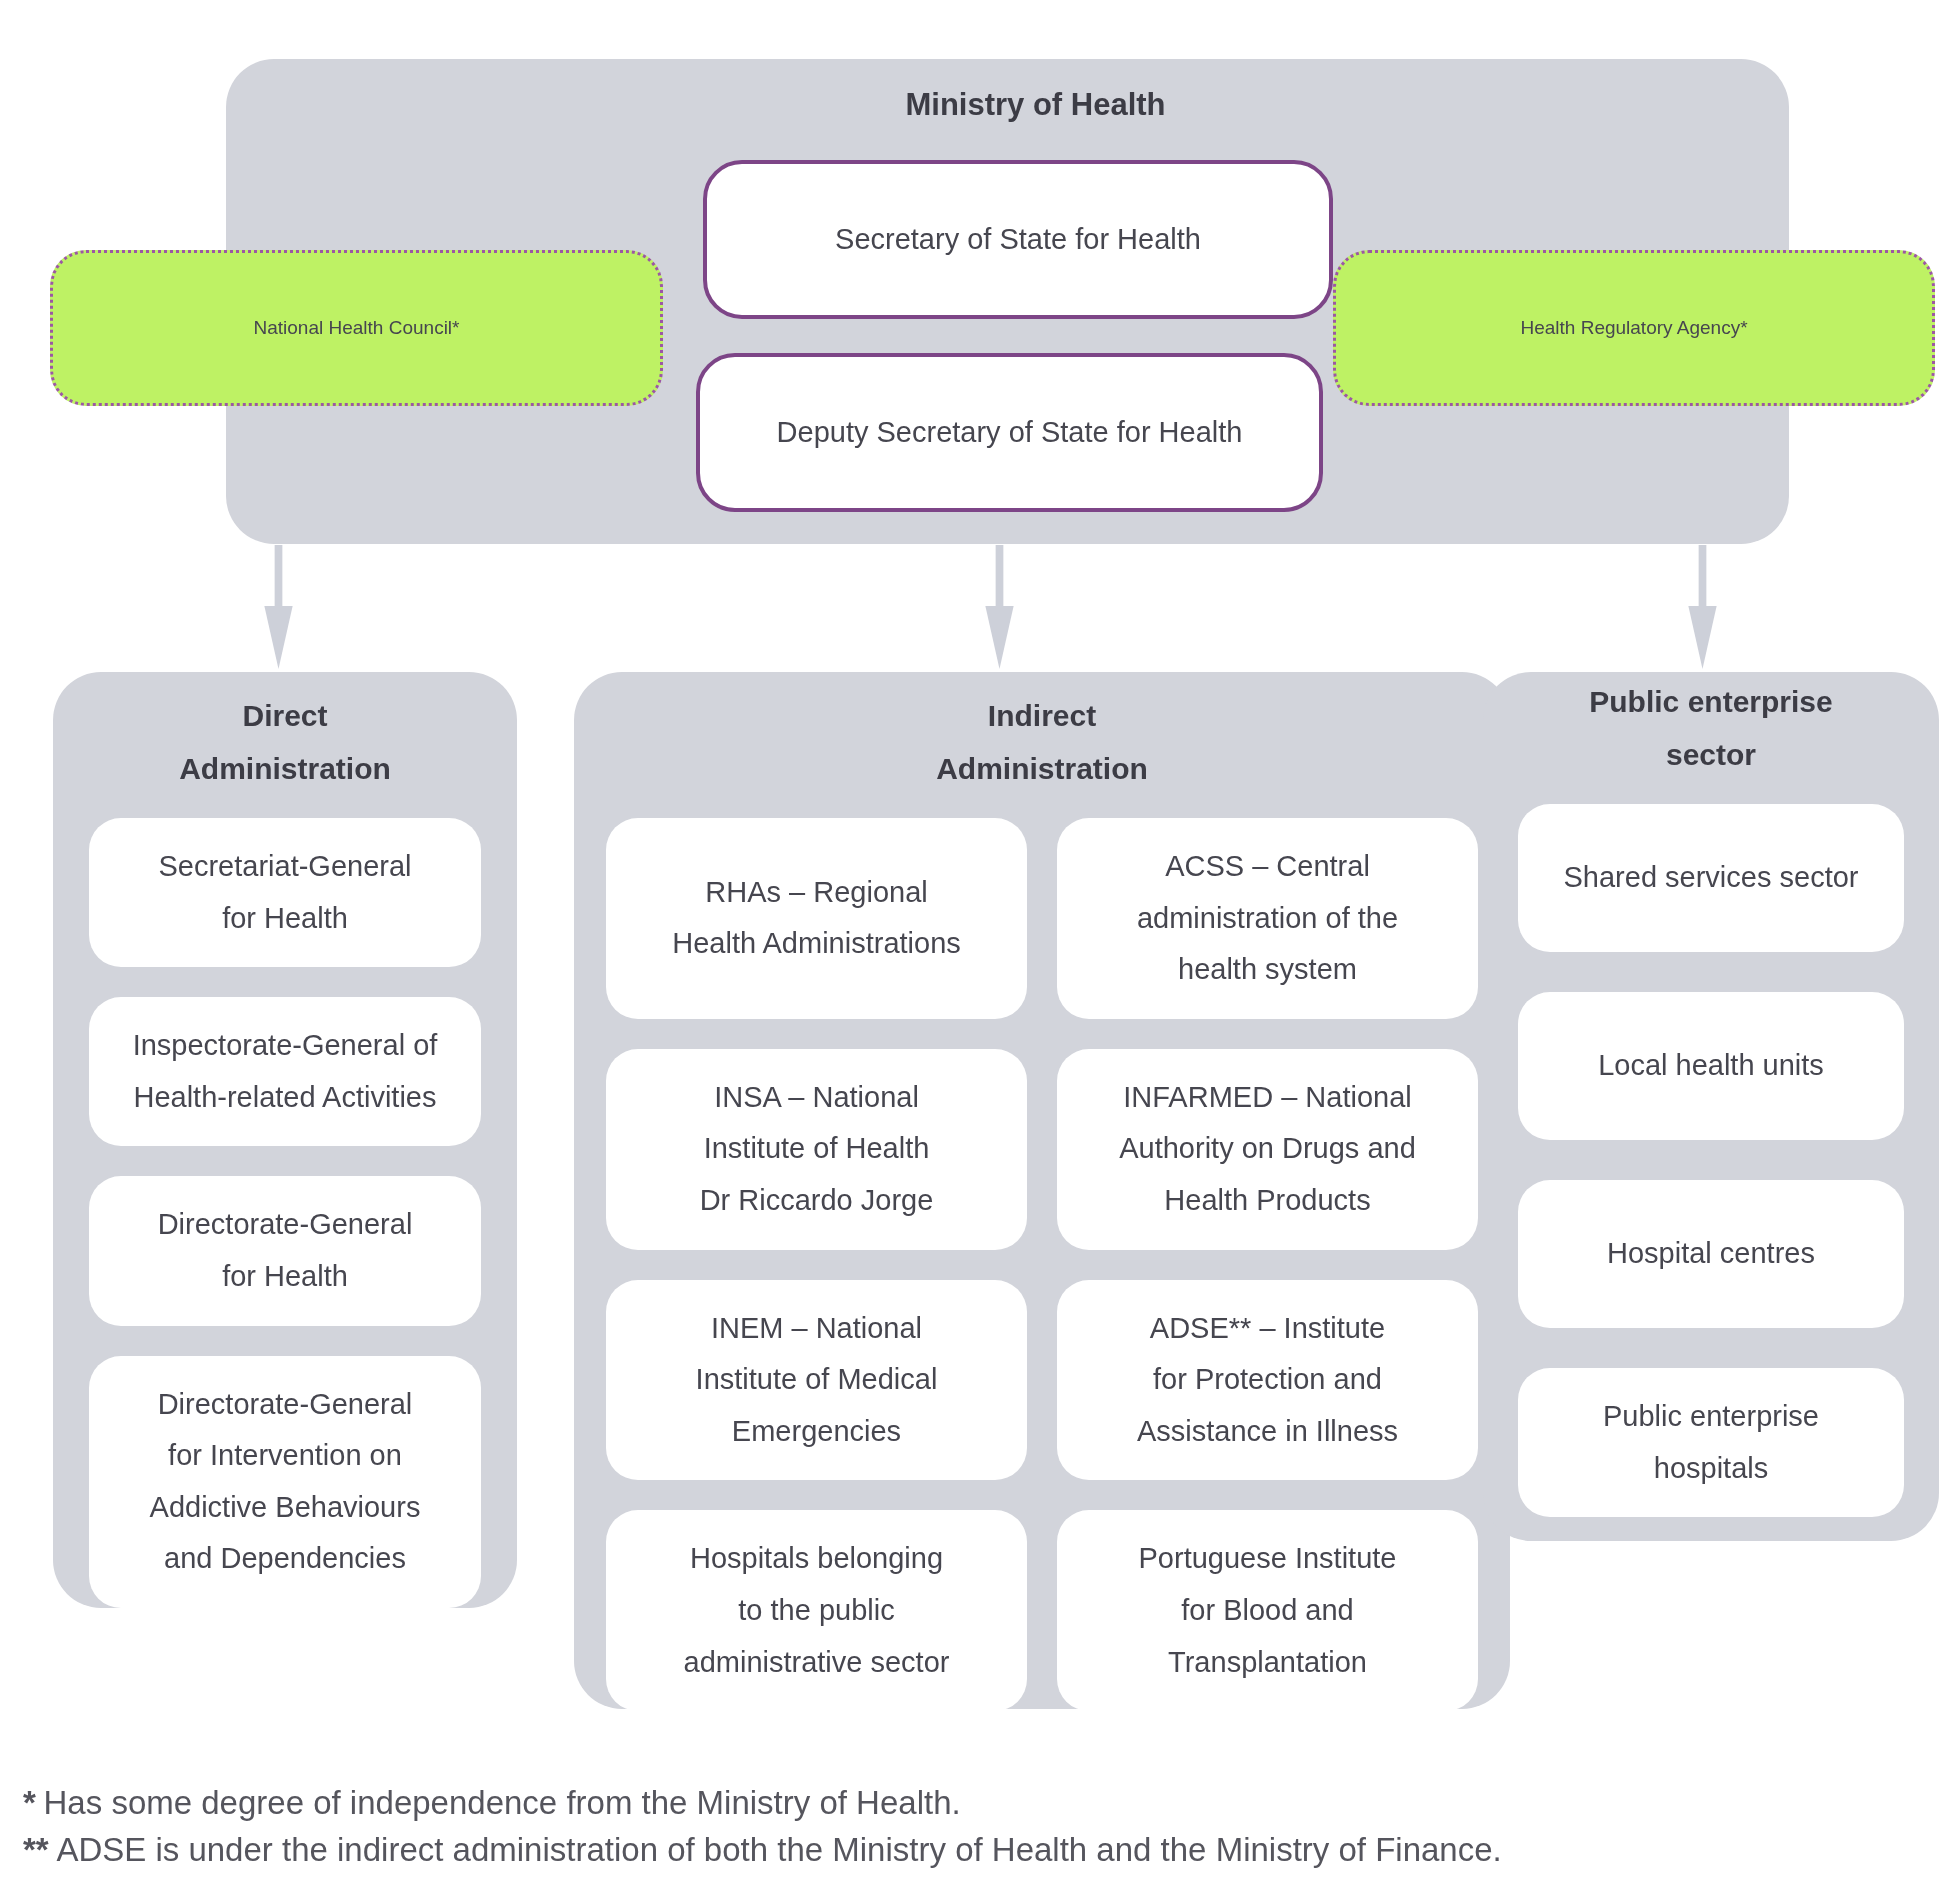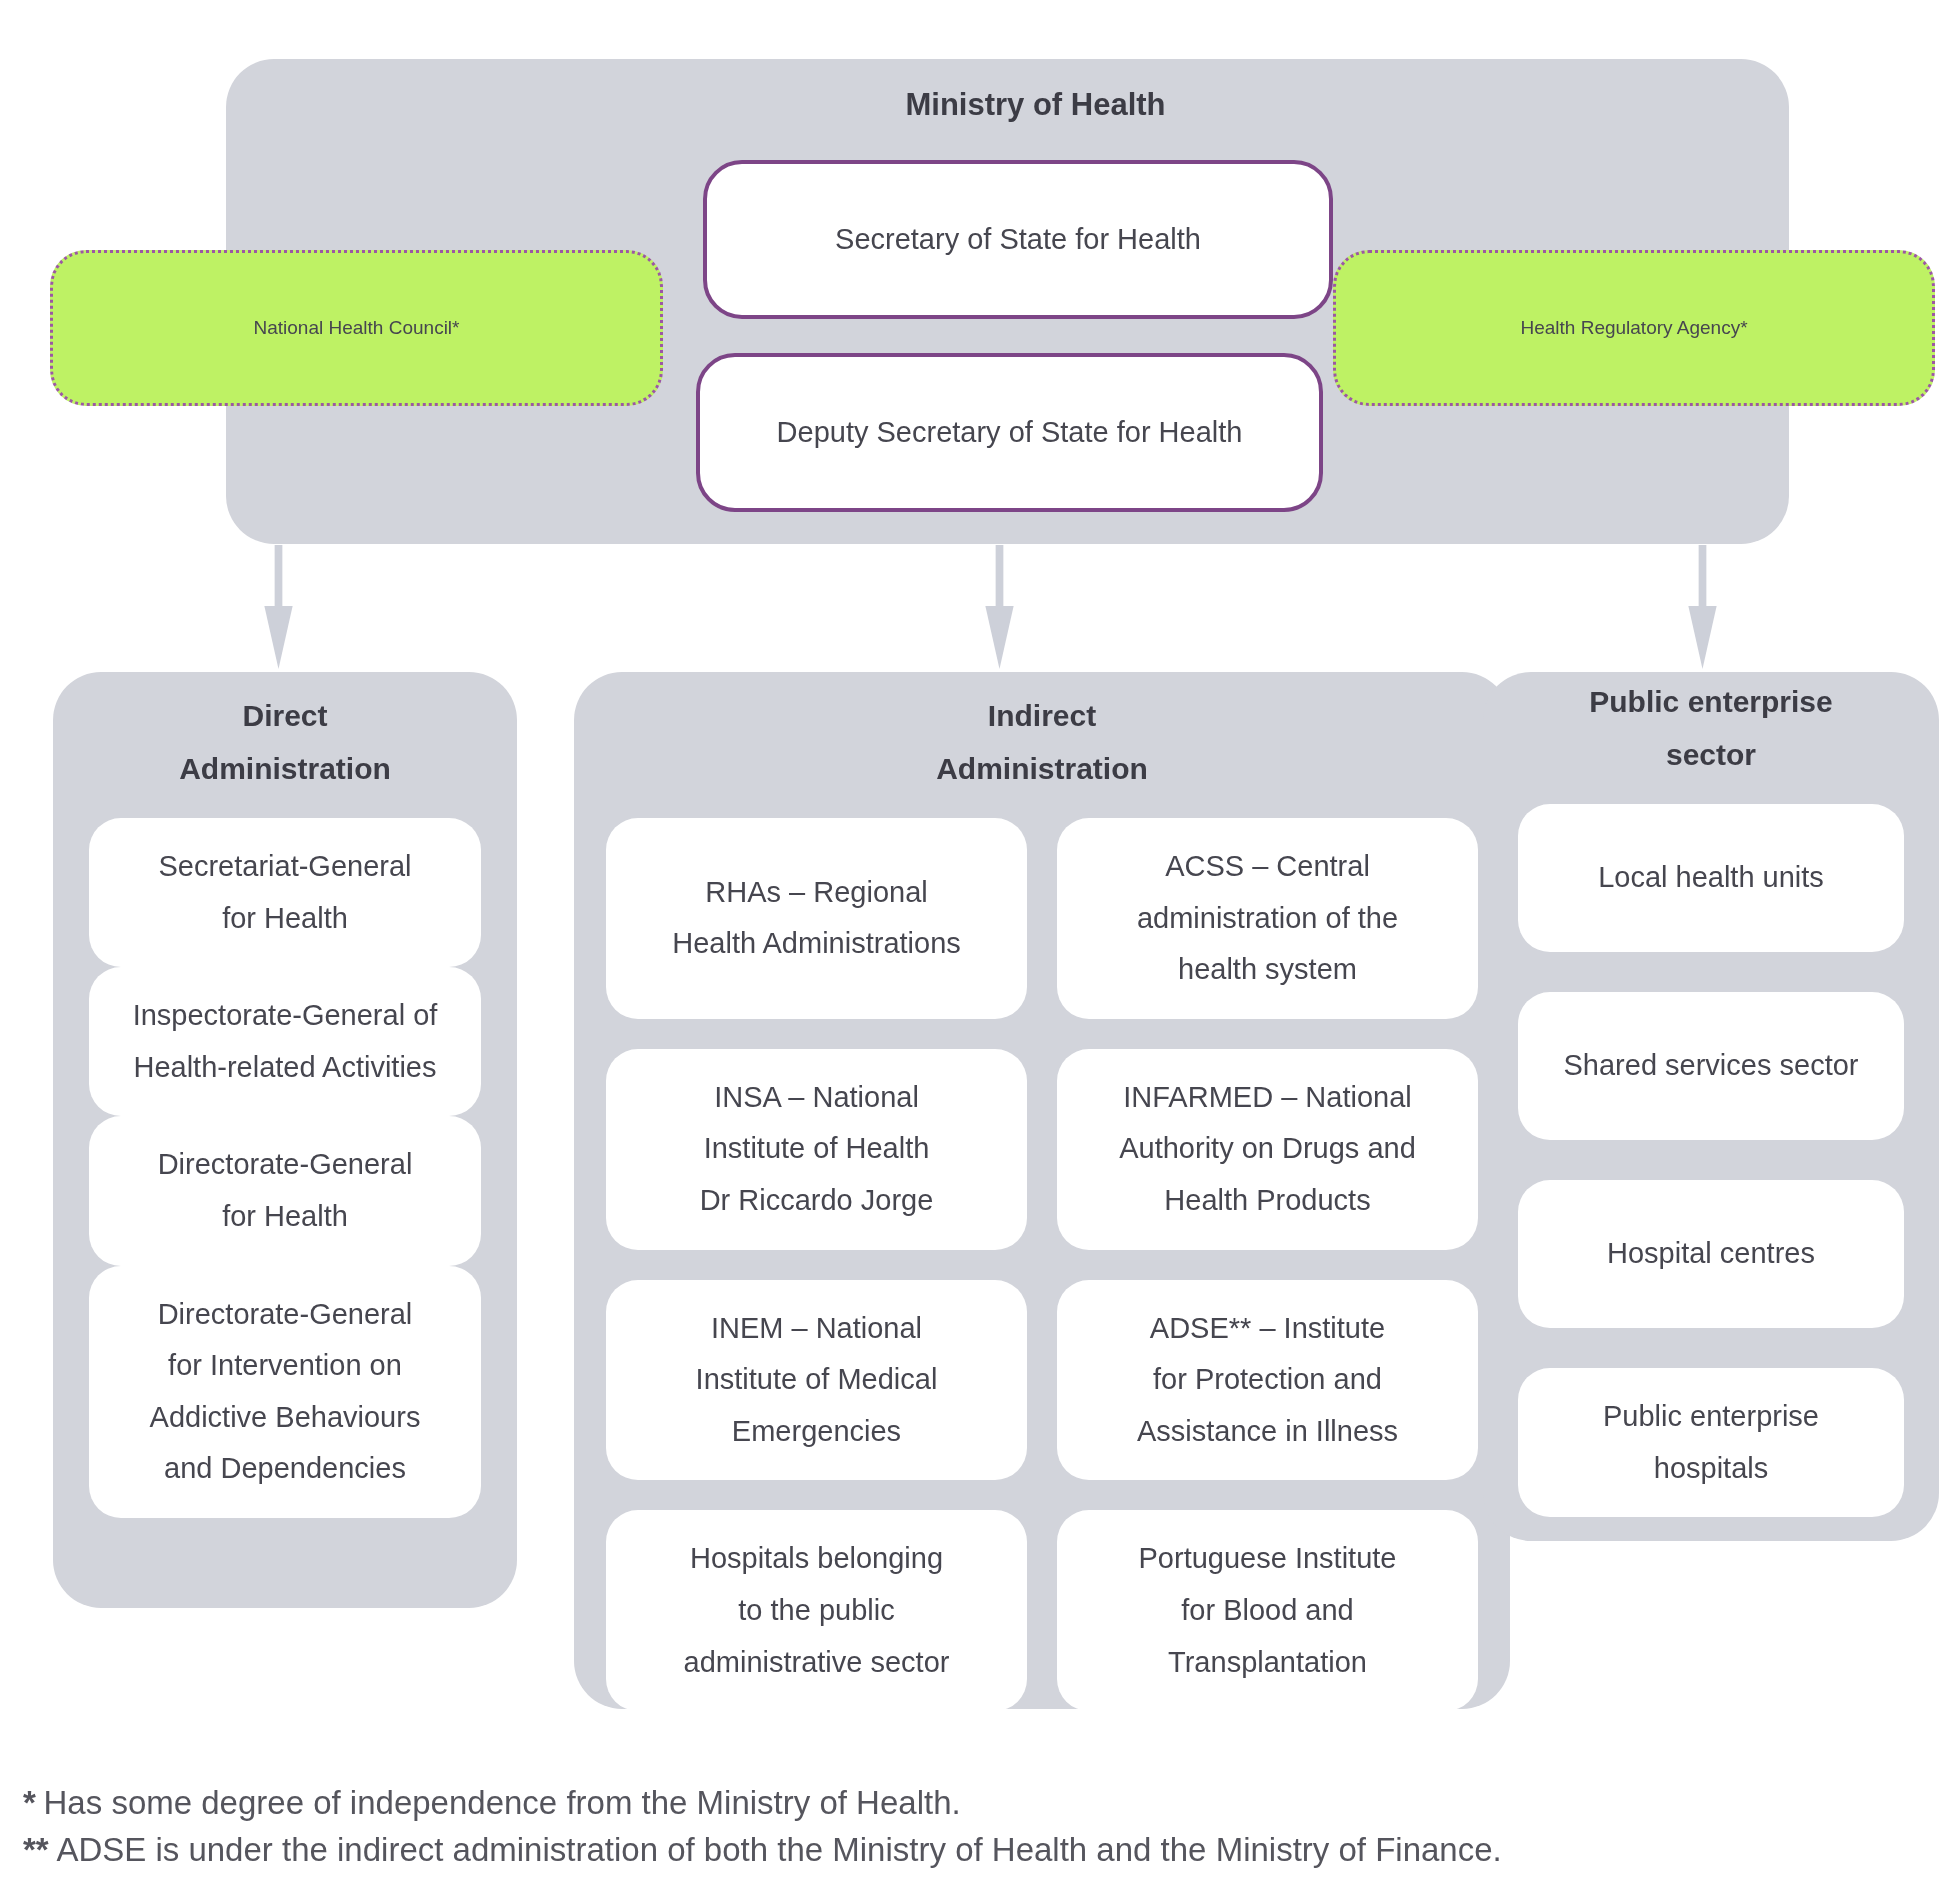--- a/index.html
+++ b/index.html
@@ -32,21 +32,21 @@
   #arrow-middle { left:980px; }
   #arrow-right  { left:1683px; }
   .column { position:absolute; background:#d2d4db; border-radius:48px; box-sizing:border-box;margin-left:8px; }
   #col-direct   { left:45px;   top:672px; width:464px;  height:936px; padding:18px 36px 0 36px; }
   #col-indirect { left:566px;  top:672px; width:936px; height:1037px; padding:18px 32px 0 32px; }
   #col-public   { left:1475px; top:672px; width:456px;  height:869px; padding:4px 35px 0 35px; }
   .col-title {
     text-align:center; font-size:30px; font-weight:bold; color:#3c3c45;
     line-height:1.75; white-space:pre-line; margin-bottom:23px;
   }
-  .stack { display:flex; flex-direction:column; }
+  .stack { display:flex; flex-direction:column; gap:30px; }
   #col-public .stack { gap:40px; }
   .grid { display:grid; grid-template-columns:1fr 1fr; gap:30px 30px; align-items:stretch; }
   .wbox {
     background:#ffffff; border-radius:32px; box-sizing:border-box;
     display:flex; align-items:center; justify-content:center; text-align:center;
     font-size:29px; line-height:1.78; color:#46464f; white-space:pre-line;
     padding:23px 10.3px; min-height:139px;
   }
   #col-public .wbox { min-height:148px; }
   .footnote {
@@ -135,22 +135,22 @@
       <div class="wbox">Portuguese Institute
 for Blood and
 Transplantation</div>
     </div>
   </div>
 
   <div id="col-public" class="column">
     <div class="col-title">Public enterprise
 sector</div>
     <div class="stack">
+      <div class="wbox">Shared services sector</div>
       <div class="wbox">Local health units</div>
-      <div class="wbox">Shared services sector</div>
       <div class="wbox">Hospital centres</div>
       <div class="wbox">Public enterprise
 hospitals</div>
     </div>
   </div>
 
   <div id="footnote-1" class="footnote">
     <span class="fn-marker">*</span><span>Has some degree of independence from the Ministry of Health.</span>
   </div>
   <div id="footnote-2" class="footnote">

